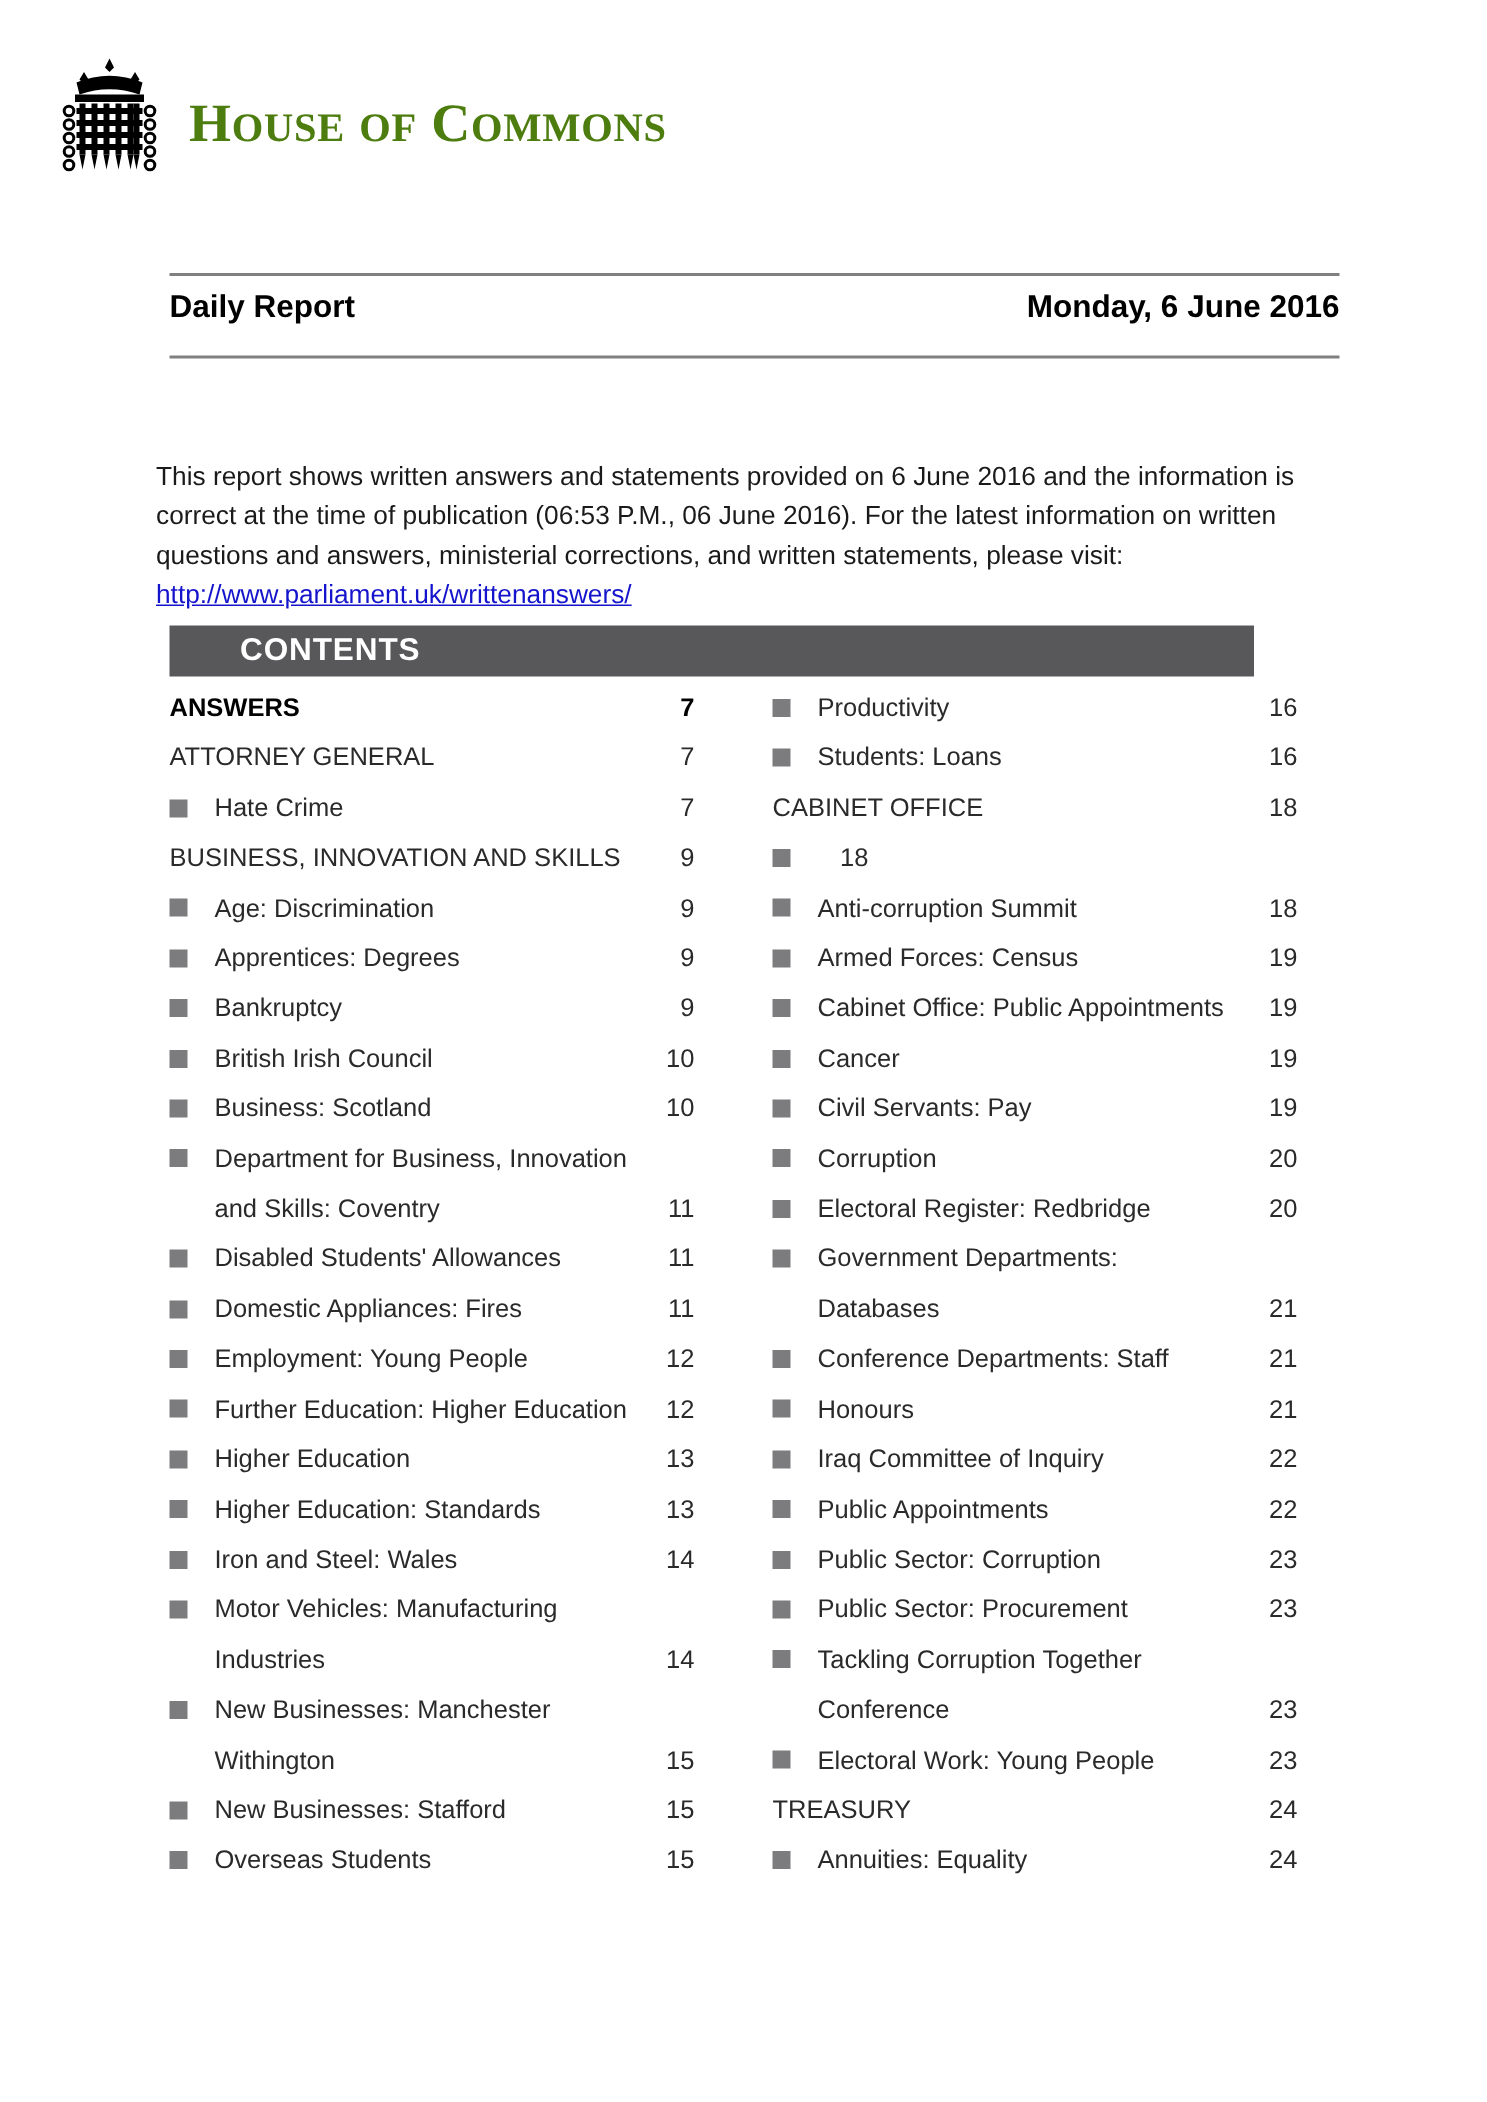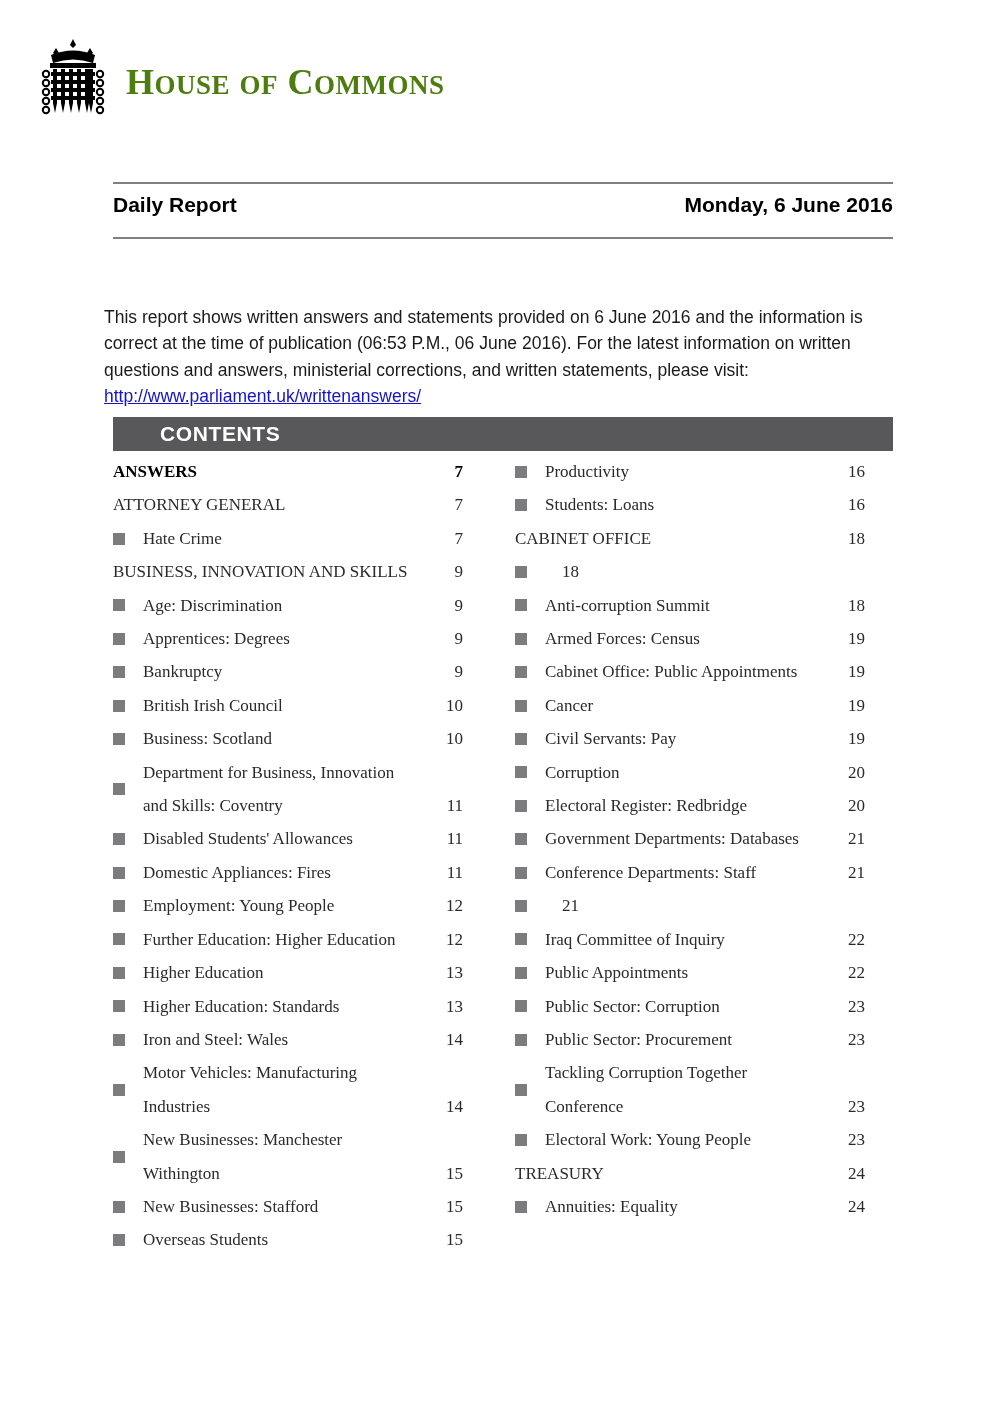--- a/index.html
+++ b/index.html
@@ -78,21 +78,21 @@
   .intro a {
     color: #1414cc;
     text-decoration: underline;
   }
 
   
   .contents-banner {
     position: absolute;
     left: 113px;
     top: 417px;
-    width: 780px;
+    width: 723px;
     height: 34px;
     background: #58585a;
   }
   .contents-banner span {
     position: absolute;
     left: 47px;
     top: 50%;
     transform: translateY(-50%);
     color: #ffffff;
     font-size: 21px;
@@ -110,25 +110,24 @@
     gap: 0;
   }
   .toc-col {
     width: 350px;
     flex: 0 0 350px;
   }
   .toc-col.right { margin-left: 52px; }
 
   .toc-row {
     display: flex;
-    align-items: center;
+    align-items: flex-start;
     font-size: 17px;
     line-height: 33.4px;
     color: #2a2a2a;
-    font-family: Liberation Serif, serif;
   }
   .toc-row .bullet-cell {
     flex: 0 0 30px;
     height: 33.4px;
     display: flex;
     align-items: center;
   }
   .toc-row .sq {
     display: block;
     width: 12px;
@@ -446,20 +445,21 @@
         <span class="bullet-cell">
           <span class="sq"></span>
         </span>
         <span class="label">Conference Departments: Staff</span>
         <span class="pagenum">21</span>
       </div>
       <div class="toc-row">
         <span class="bullet-cell">
           <span class="sq"></span>
         </span>
+        <span class="label">Honours</span>
         <span class="pagenum">21</span>
       </div>
       <div class="toc-row">
         <span class="bullet-cell">
           <span class="sq"></span>
         </span>
         <span class="label">Iraq Committee of Inquiry</span>
         <span class="pagenum">22</span>
       </div>
       <div class="toc-row">

